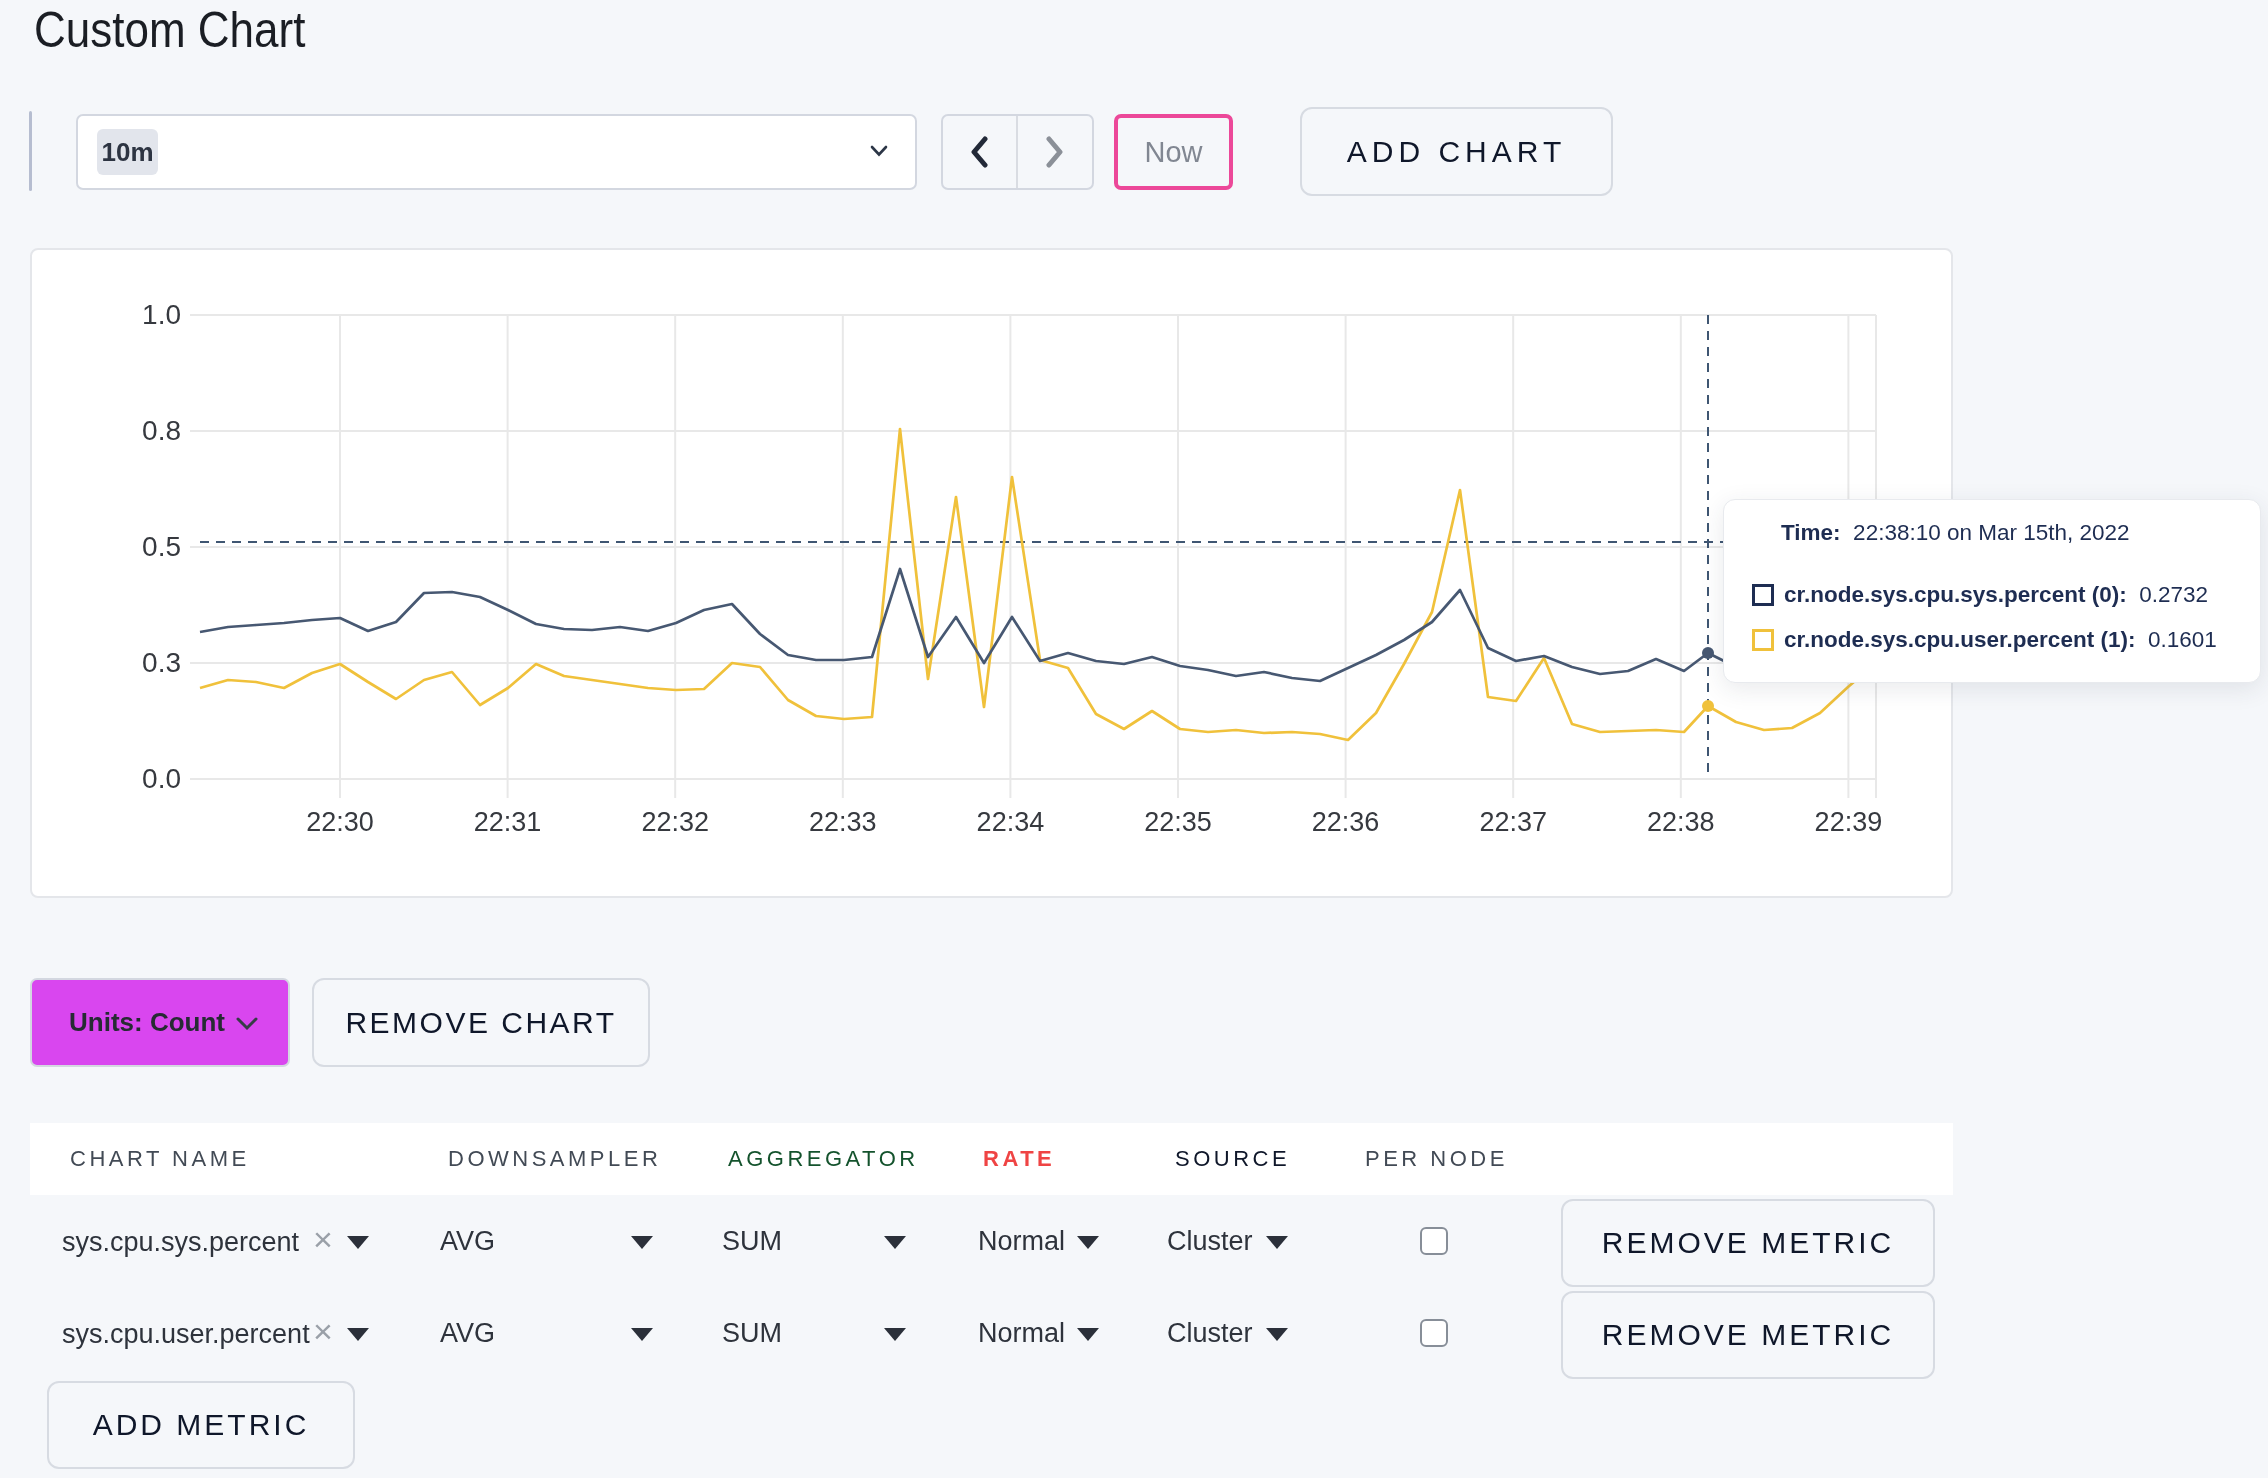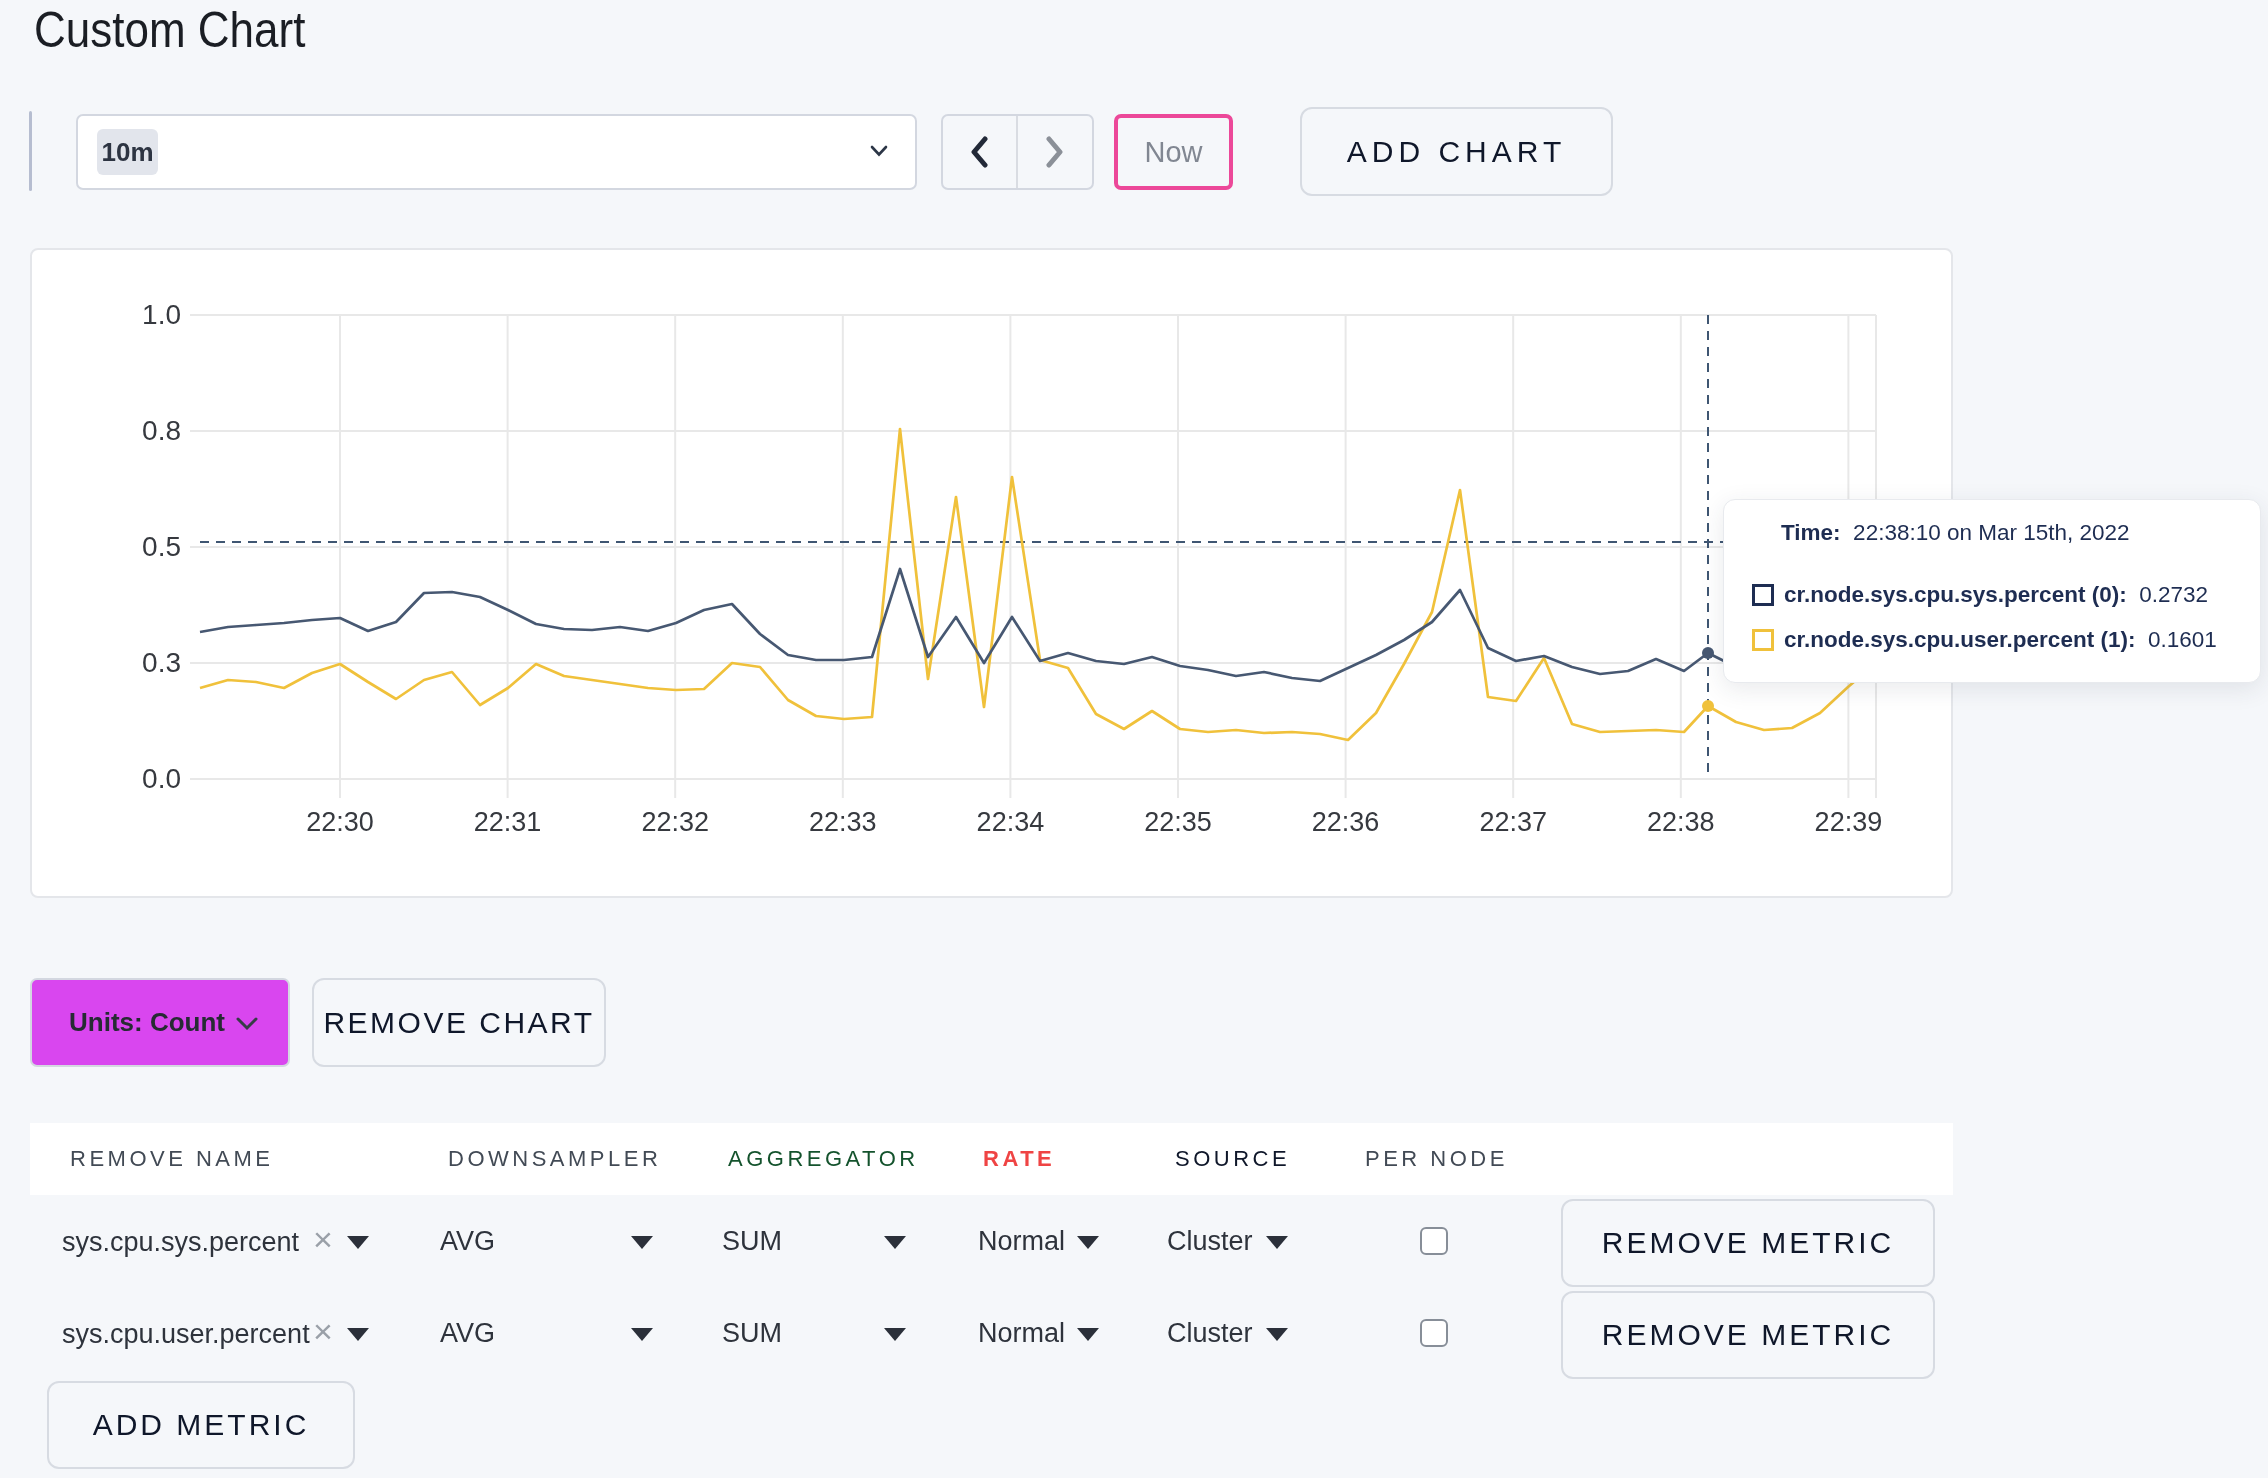--- a/index.html
+++ b/index.html
@@ -90,24 +90,24 @@
   <div class="abs" style="left:60px; top:127px;"><b>cr.node.sys.cpu.user.percent (1):</b>&nbsp; 0.1601</div>
 </div>
 
 <div class="abs" style="left:30px; top:978px; width:260px; height:89px; background:#d946ef; border:2px solid #d3d7e0; border-radius:7px;">
   <div class="abs" style="left:37px; top:0; height:85px; display:flex; align-items:center; font-size:26px; font-weight:bold; color:#262b33;">Units: Count</div>
   <svg class="abs" style="left:203px; top:36px;" width="24" height="16" viewBox="0 0 24 16">
       <path d="M3 3 L12 12 L21 3" fill="none" stroke="#363c46" stroke-width="3" stroke-linecap="round"></path>
     </svg>
 </div>
 
-<div class="btn" style="left:312px; top:978px; width:294px; height:89px; font-size:30px; letter-spacing:2.5px;">REMOVE CHART</div>
+<div class="btn" style="left:312px; top:978px; width:338px; height:89px; font-size:30px; letter-spacing:2.5px;">REMOVE CHART</div>
 
 <div class="abs" style="left:30px; top:1123px; width:1923px; height:72px; background:#fff;"></div>
-<div class="abs" style="left:70px; top:1123px; height:72px; display:flex; align-items:center; font-size:22px; letter-spacing:3.5px; color:#424a55; font-weight:500;">REMOVE NAME</div>
+<div class="abs" style="left:70px; top:1123px; height:72px; display:flex; align-items:center; font-size:22px; letter-spacing:3.5px; color:#424a55; font-weight:500;">CHART NAME</div>
 <div class="abs" style="left:448px; top:1123px; height:72px; display:flex; align-items:center; font-size:22px; letter-spacing:3.5px; color:#424a55; font-weight:500;">DOWNSAMPLER</div>
 <div class="abs" style="left:728px; top:1123px; height:72px; display:flex; align-items:center; font-size:22px; letter-spacing:3.5px; color:#14532d; font-weight:500;">AGGREGATOR</div>
 <div class="abs" style="left:983px; top:1123px; height:72px; display:flex; align-items:center; font-size:22px; letter-spacing:3.5px; color:#ef4444; font-weight:700;">RATE</div>
 <div class="abs" style="left:1175px; top:1123px; height:72px; display:flex; align-items:center; font-size:22px; letter-spacing:3.5px; color:#0f172a; font-weight:500;">SOURCE</div>
 <div class="abs" style="left:1365px; top:1123px; height:72px; display:flex; align-items:center; font-size:22px; letter-spacing:3.5px; color:#424a55; font-weight:500;">PER NODE</div>
 
 <div class="abs" style="left:62px; top:1227px; font-size:27px; color:#2e333c;">sys.cpu.sys.percent</div>
 <div class="abs" style="left:313px; top:1220px; font-size:34px; color:#9aa0a8;">×</div>
 <div class="abs" style="left:347px; top:1236px; width:0; height:0; border-left:11px solid transparent; border-right:11px solid transparent; border-top:13px solid #2b303a;"></div>
 <div class="abs" style="left:440px; top:1226px; font-size:27px; color:#2e333c;">AVG</div>

